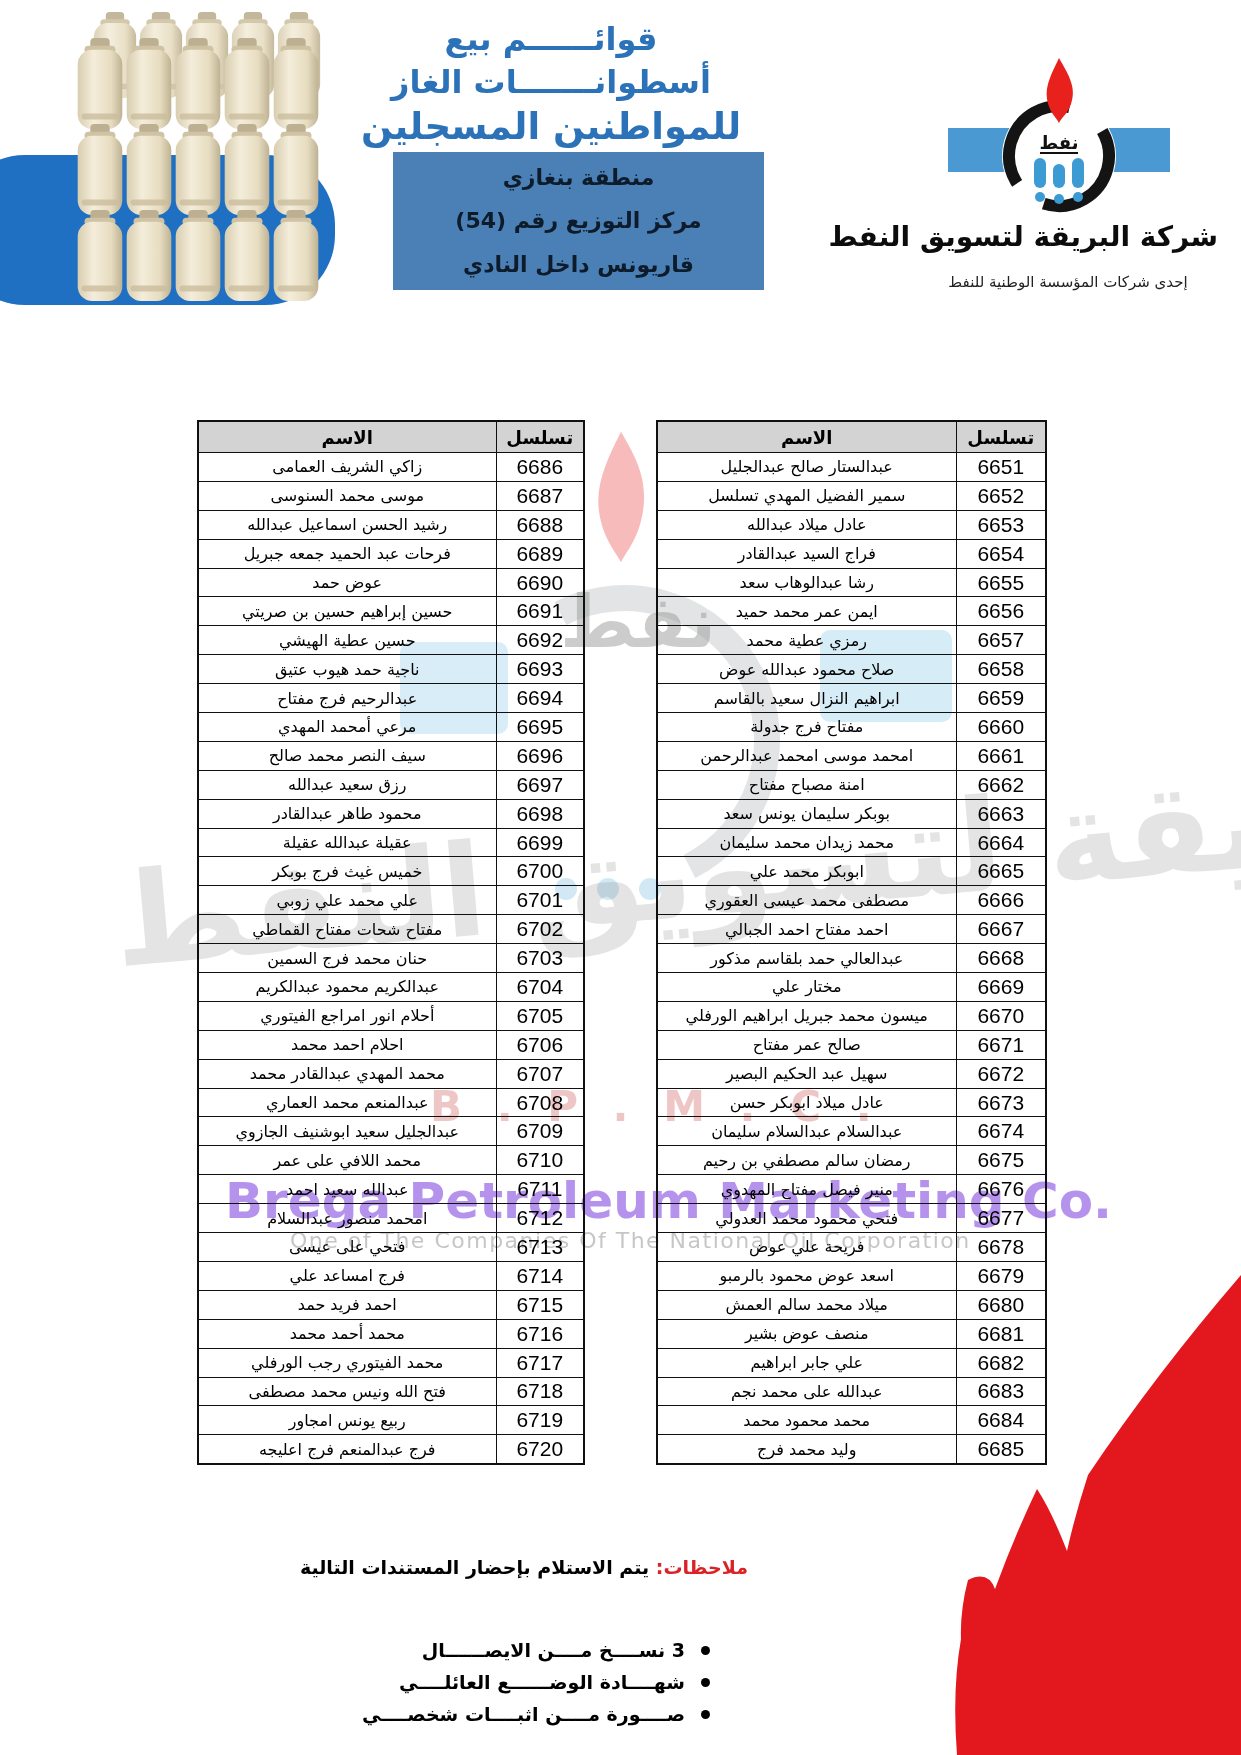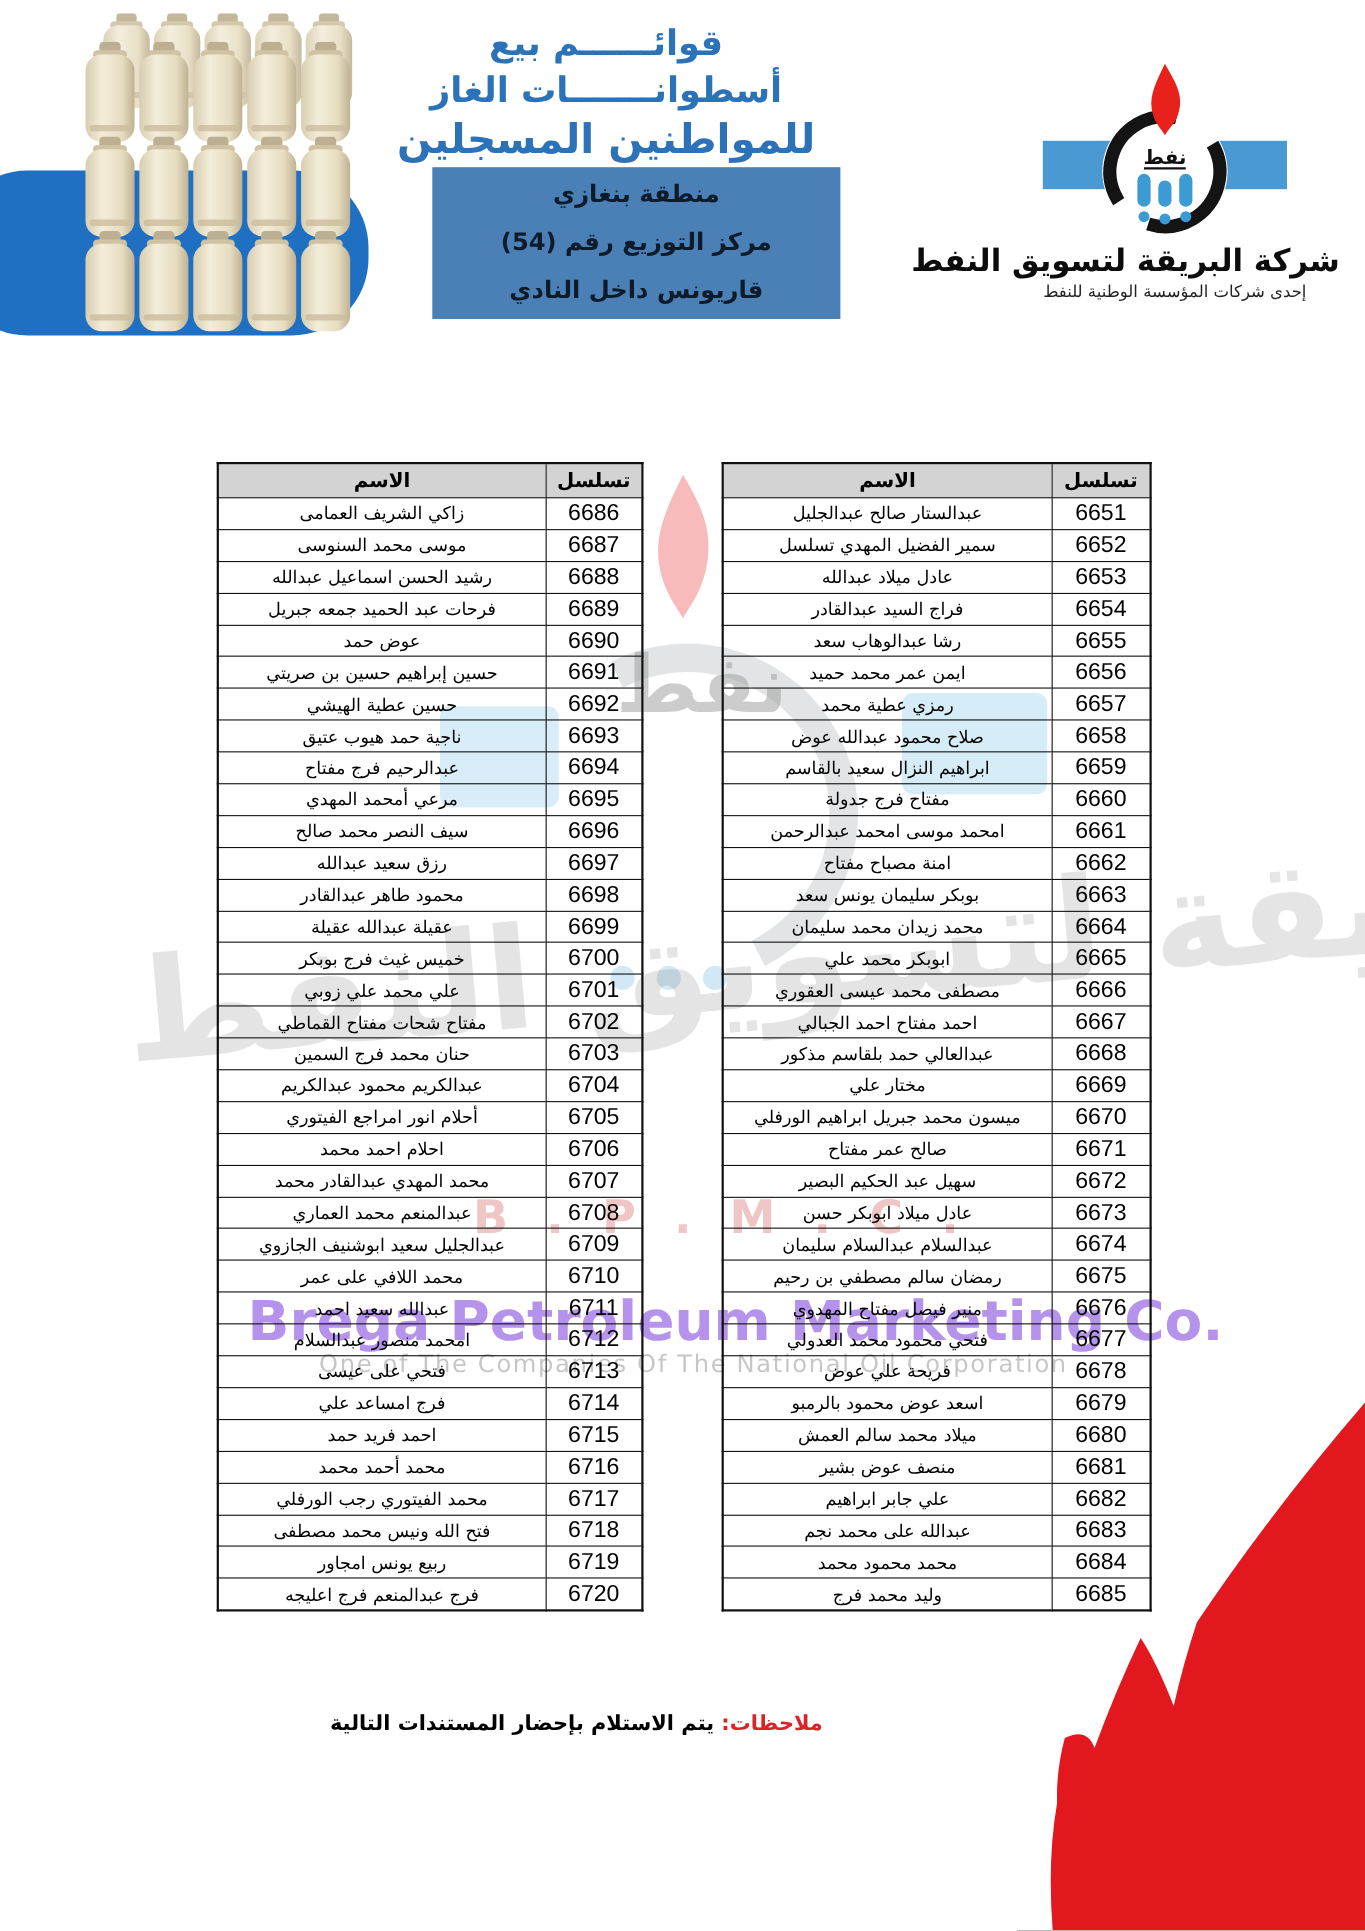--- a/index.html
+++ b/index.html
@@ -20,21 +20,21 @@
   .title2{font-size:37px;line-height:1.25;}
   
   .info-box{position:absolute;left:393px;top:152px;width:371px;height:138px;
     background:#4a80b5;z-index:3;direction:rtl;display:flex;flex-direction:column;
     justify-content:space-around;align-items:center;padding:4px 0;box-sizing:border-box;}
   .info-box div{font-weight:bold;font-size:22px;color:#0d1b2a;}
   
   .logo{position:absolute;left:918px;top:52px;width:300px;z-index:3;text-align:center;}
   .logo-callig{direction:rtl;font-weight:bold;font-size:28px;letter-spacing:-1px;
     color:#0c0c0c;white-space:nowrap;margin-top:-6px;}
-  .logo-tag{direction:rtl;font-size:15px;color:#222;margin-top:3px;}
+  .logo-tag{direction:rtl;font-size:15px;color:#222;margin-top:20px;}
   
   .wm{position:absolute;z-index:1;pointer-events:none;}
   .wm-flame{left:575px;top:428px;width:92px;height:184px;opacity:.45;}
   .wm-sq1{left:820px;top:630px;width:132px;height:92px;background:#cfe9f6;border-radius:10px;opacity:.85;}
   .wm-sq2{left:400px;top:642px;width:108px;height:92px;background:#cfe9f6;border-radius:10px;opacity:.8;}
   .wm-oil{left:560px;top:580px;font-size:72px;font-weight:bold;color:#9b9b9b;opacity:.5;direction:rtl;}
   .wm-dots{left:545px;top:878px;width:160px;height:40px;opacity:.7;}
   .wm-dots span{display:inline-block;width:22px;height:22px;border-radius:50%;
     background:#bfe0f2;margin:0 10px;}
   .wm-callig{left:110px;top:770px;font-size:128px;font-weight:bold;color:#6f6f6f;
@@ -476,14 +476,28 @@
         <tr>
           <td class="serial">6685</td>
           <td class="name">وليد محمد فرج</td>
         </tr>
       </tbody>
   </table>
 
   <div class="notes-intro">
     <span class="red">ملاحظات:</span><span> يتم الاستلام بإحضار المستندات التالية</span>
   </div>
+  <div class="notes-items">
+    <div class="note-item">
+      <span class="bullet"></span>
+      <span>3 نســــخ مــــن الايصــــــال</span>
+    </div>
+    <div class="note-item">
+      <span class="bullet"></span>
+      <span>شهــــادة الوضــــــع العائلــــي</span>
+    </div>
+    <div class="note-item">
+      <span class="bullet"></span>
+      <span>صــــورة مــــن اثبــــات شخصــــي</span>
+    </div>
+  </div>
 
 </div>
 
 </body></html>

